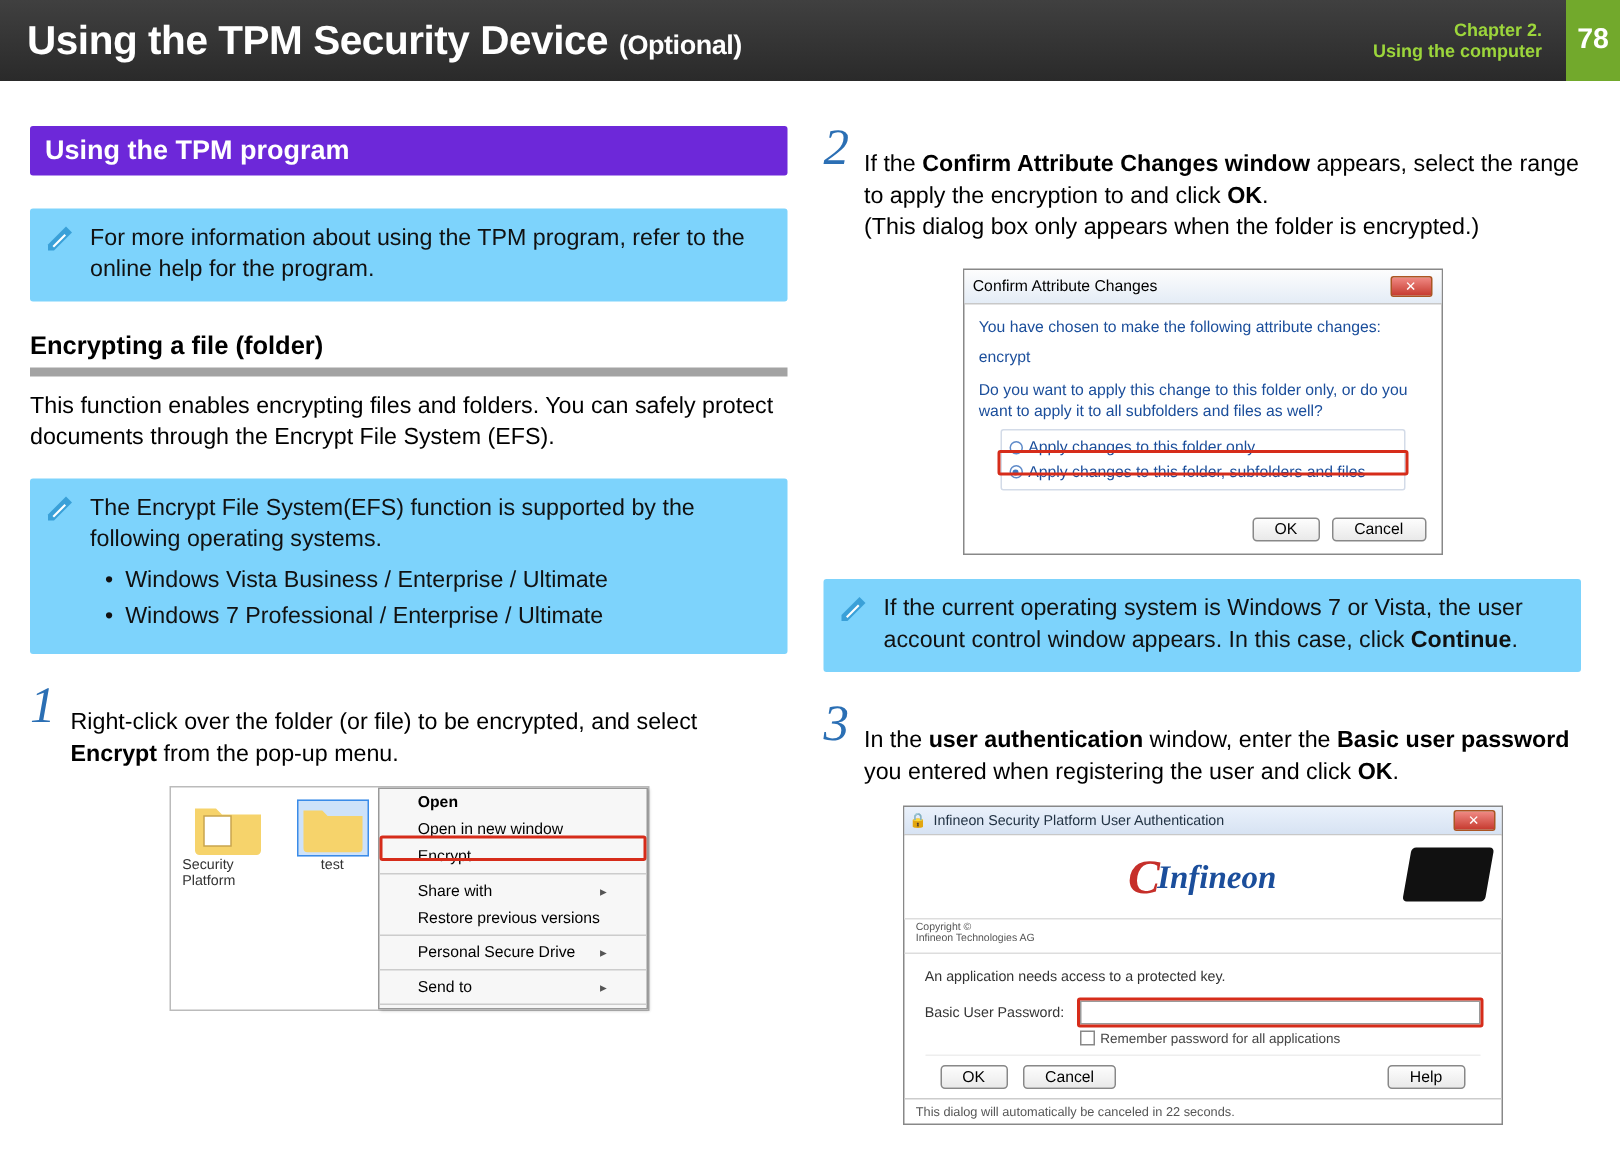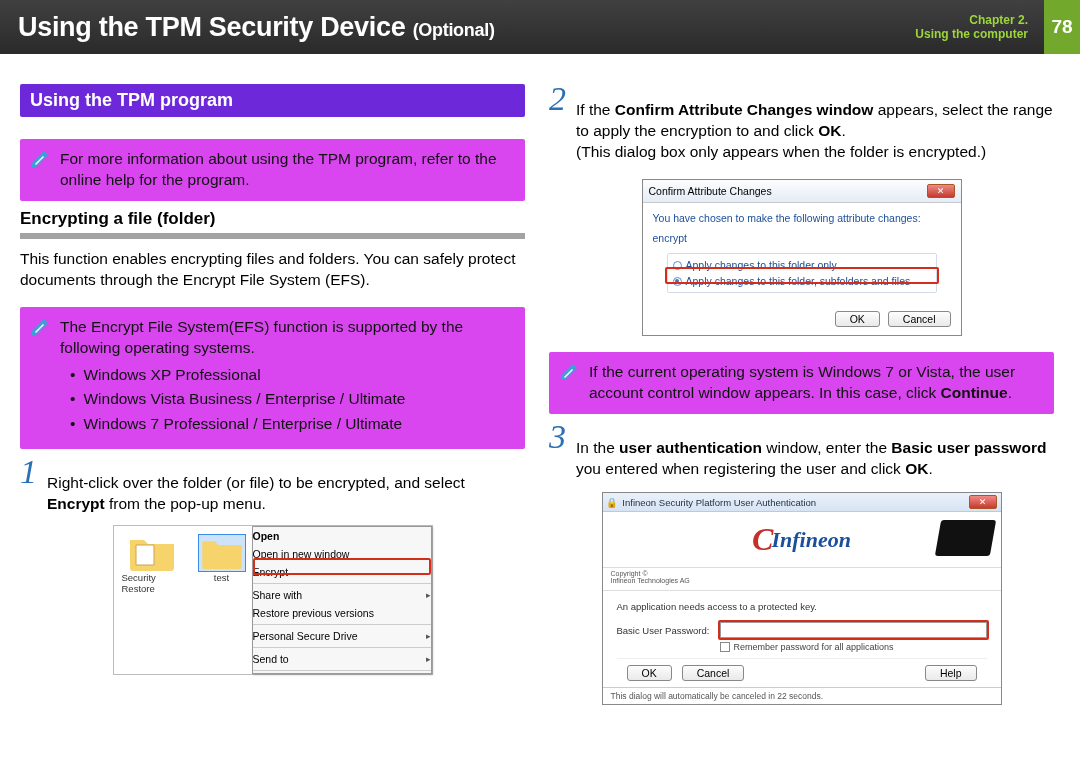--- a/index.html
+++ b/index.html
@@ -12,21 +12,21 @@
   .hdr-right { margin-left: auto; display: flex; align-items: center; font-size: 12px; color: #9cd63b; text-align: right; line-height: 1.2; padding-right: 8px; font-weight: 700; }
   .hdr-right .lines { display: flex; flex-direction: column; align-items: flex-end; margin-right: 8px; }
   .hdr-page { background: #72a92c; color:#fff; width: 36px; height: 54px; display:flex; align-items:center; justify-content:center; font-size: 19px; font-weight: 600; }
 
   
   .page { display: flex; gap: 24px; padding: 30px 20px 0 20px; }
   .col { width: 505px; }
 
   .section-bar { background: #6d28d9; color: #fff; font-weight: 700; font-size: 18px; padding: 6px 10px; border-radius: 2px; margin-bottom: 22px; }
 
-  .note { background: #d946ef; border-radius: 2px; padding: 10px 12px 10px 40px; font-size: 15.5px; line-height: 1.35; position: relative; margin-bottom: 8px; color:#111; }
+  .note { background: #7dd3fc; border-radius: 2px; padding: 10px 12px 10px 40px; font-size: 15.5px; line-height: 1.35; position: relative; margin-bottom: 20px; color:#111; }
   .note svg { position:absolute; left:10px; top:10px; }
 
   .subhead { font-size: 17px; font-weight: 700; border-bottom: 6px solid #a3a3a3; padding-bottom: 4px; margin-bottom: 10px; }
   .para { font-size: 15.5px; line-height: 1.35; margin-bottom: 16px; }
 
   .os-list { list-style: none; padding-left: 10px; margin-top: 6px; }
   .os-list li::before { content: "•"; margin-right: 8px; }
   .os-list li { margin: 4px 0; font-size: 15.5px; }
 
   .step { display: flex; gap: 10px; margin-bottom: 10px; }
@@ -36,21 +36,21 @@
 
   
   .shot { border: 1px solid #bbb; background: #fff; margin: 8px auto 0; }
   .shot1 { width: 320px; height: 150px; display:flex; position:relative; }
   .icons-pane { width: 140px; display:flex; gap:16px; padding:8px; }
   .folder-item { display:flex; flex-direction:column; align-items:center; font-size:9.5px; color:#333; }
   .folder-ico { width:48px; height:38px; position:relative; }
   .folder-ico svg { width:100%; height:100%; }
   .folder-item .selbox { border:1px solid #3a8be8; background:rgba(58,139,232,.25); padding:1px; }
   .ctxmenu { position:absolute; left:138px; top:0; width:180px; border:1px solid #999; background:#f7f7f7; font-size:10.5px; box-shadow:1px 1px 2px rgba(0,0,0,.2);}
-  .ctxmenu .mi { padding:3px 0; display:flex; align-items:center; justify-content:space-between; }
+  .ctxmenu .mi { padding:3px 26px; display:flex; align-items:center; justify-content:space-between; }
   .ctxmenu .mi.bold { font-weight:700; }
   .ctxmenu .sep { border-top:1px solid #ccc; margin:2px 0; }
   .hl-red { position:absolute; border:2px solid #d62c1a; border-radius:2px; }
 
   
   .shot2 { width: 320px; margin:16px auto 16px; border:1px solid #888; font-size:10.5px; background:#fff;}
   .dlg-title { background: linear-gradient(#fdfdfd,#e4ecf6); padding:4px 6px; display:flex; align-items:center; border-bottom:1px solid #c8c8c8; }
   .dlg-close { margin-left:auto; width:28px; height:14px; background:linear-gradient(#f08a84,#c63a2f); border:1px solid #a52; border-radius:2px; color:#fff; font-size:9px; display:flex; align-items:center; justify-content:center;}
   .dlg-body { padding:8px 10px 6px; color:#1b4e9b; line-height:1.35; }
   .indent { margin-left:20px; }
@@ -114,41 +114,40 @@
     <div class="subhead">Encrypting a file (folder)</div>
     <p class="para">This function enables encrypting files and folders. You can safely protect documents through the Encrypt File System (EFS).</p>
 
     <div class="note">
       <svg width="20" height="20" viewBox="0 0 20 20">
           <path fill="#3aa0d8" d="M2 14 14 2l4 4L6 18H2z"></path>
           <path fill="#fff" d="M5 15l8-8 1 1-8 8z"></path>
         </svg>
       <span>The Encrypt File System(EFS) function is supported by the following operating systems.</span>
       <ul class="os-list">
-        <li>Windows XP Professional</li>
         <li>Windows Vista Business / Enterprise / Ultimate</li>
         <li>Windows 7 Professional / Enterprise / Ultimate</li>
       </ul>
     </div>
 
     <div class="step">
       <div class="step-num">1</div>
       <div class="step-text">
         <span>Right-click over the folder (or file) to be encrypted, and select </span><b>Encrypt</b><span> from the pop-up menu.</span>
       </div>
     </div>
 
     <div class="shot shot1">
       <div class="icons-pane">
         <div class="folder-item">
           <div class="folder-ico"><svg viewBox="0 0 48 38">
                 <path fill="#f6d36b" d="M2 6h14l4 4h26v24a3 3 0 0 1-3 3H5a3 3 0 0 1-3-3z"></path>
                 <path fill="#fff" stroke="#c9a54e" d="M8 11h18v20H8z"></path>
               </svg></div>
-          <span>Security Restore</span>
+          <span>Security Platform</span>
         </div>
         <div class="folder-item">
           <div class="folder-ico selbox"><svg viewBox="0 0 48 38">
                 <path fill="#f6d36b" d="M2 6h14l4 4h26v24a3 3 0 0 1-3 3H5a3 3 0 0 1-3-3z"></path>
               </svg></div>
           <span>test</span>
         </div>
       </div>
       <div class="ctxmenu">
         <div class="mi bold">
@@ -195,20 +194,21 @@
     </div>
 
     <div class="shot2">
       <div class="dlg-title">
         <span>Confirm Attribute Changes</span>
         <div class="dlg-close">✕</div>
       </div>
       <div class="dlg-body">
         <div>You have chosen to make the following attribute changes:</div>
         <div class="indent" style="margin:6px 0 8px;">encrypt</div>
+        <div>Do you want to apply this change to this folder only, or do you want to apply it to all subfolders and files as well?</div>
         <div class="radio-group">
           <div class="radio-row">
               <span class="radio-dot"></span>
               <span>Apply changes to this folder only</span>
             </div>
           <div class="radio-row">
               <span class="radio-dot f"></span>
               <span>Apply changes to this folder, subfolders and files</span>
             </div>
           <div class="hl-red" style="left:-3px; top:13px; right:-3px; height:17px;"></div>

